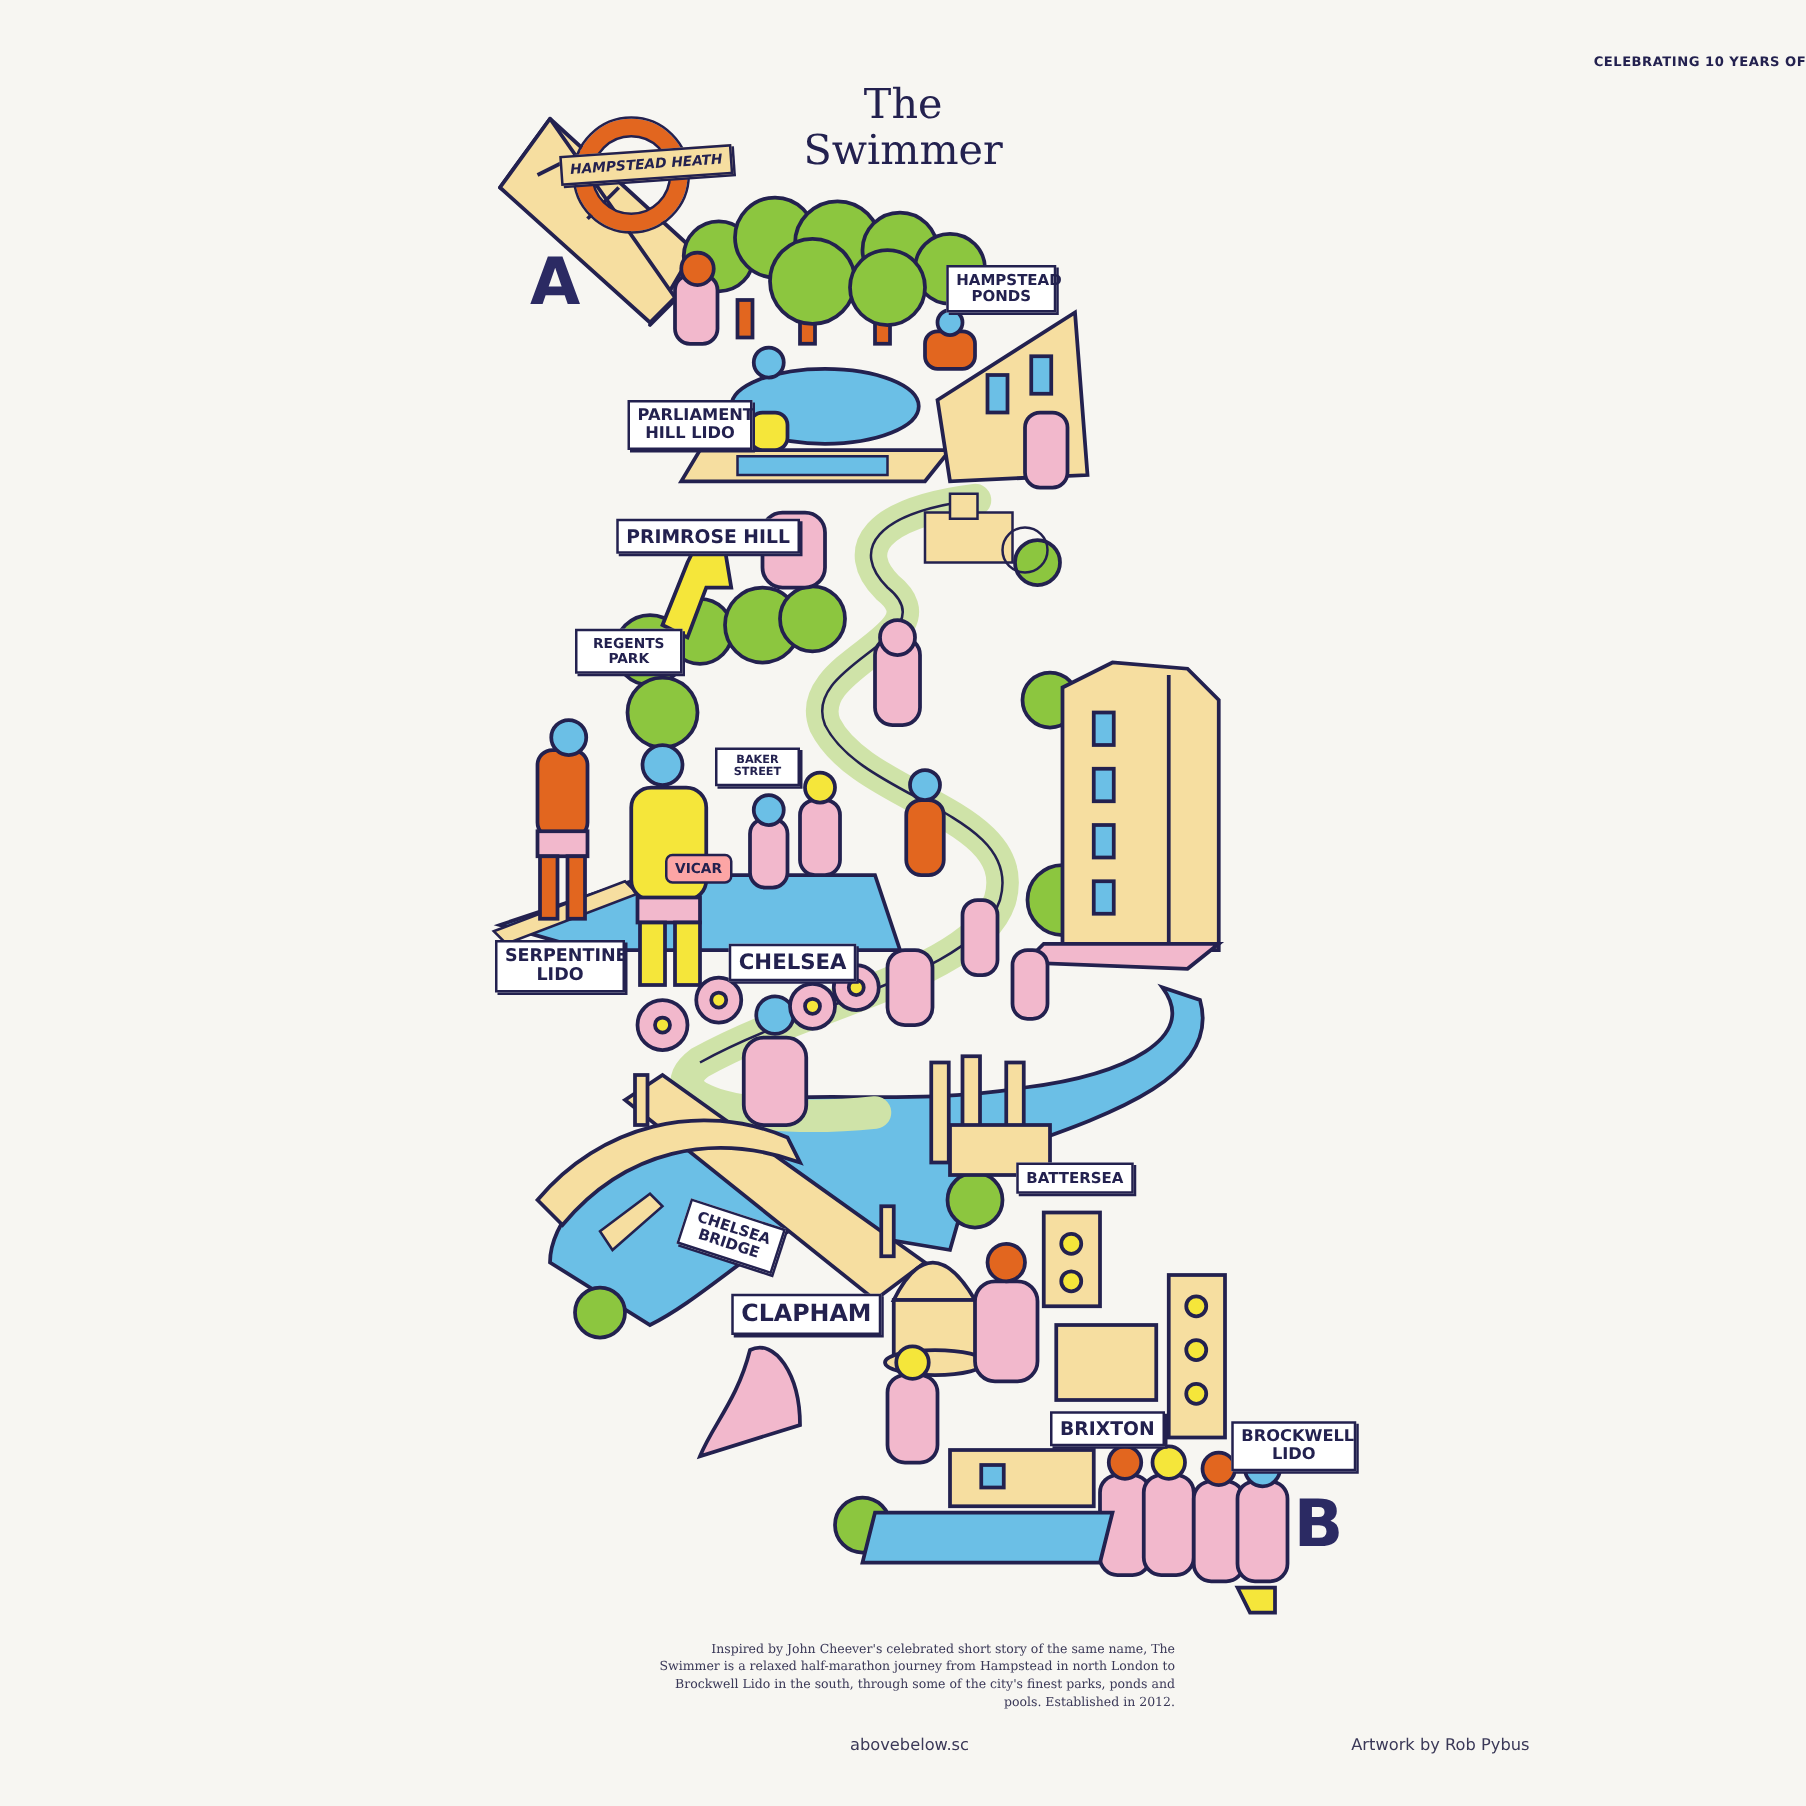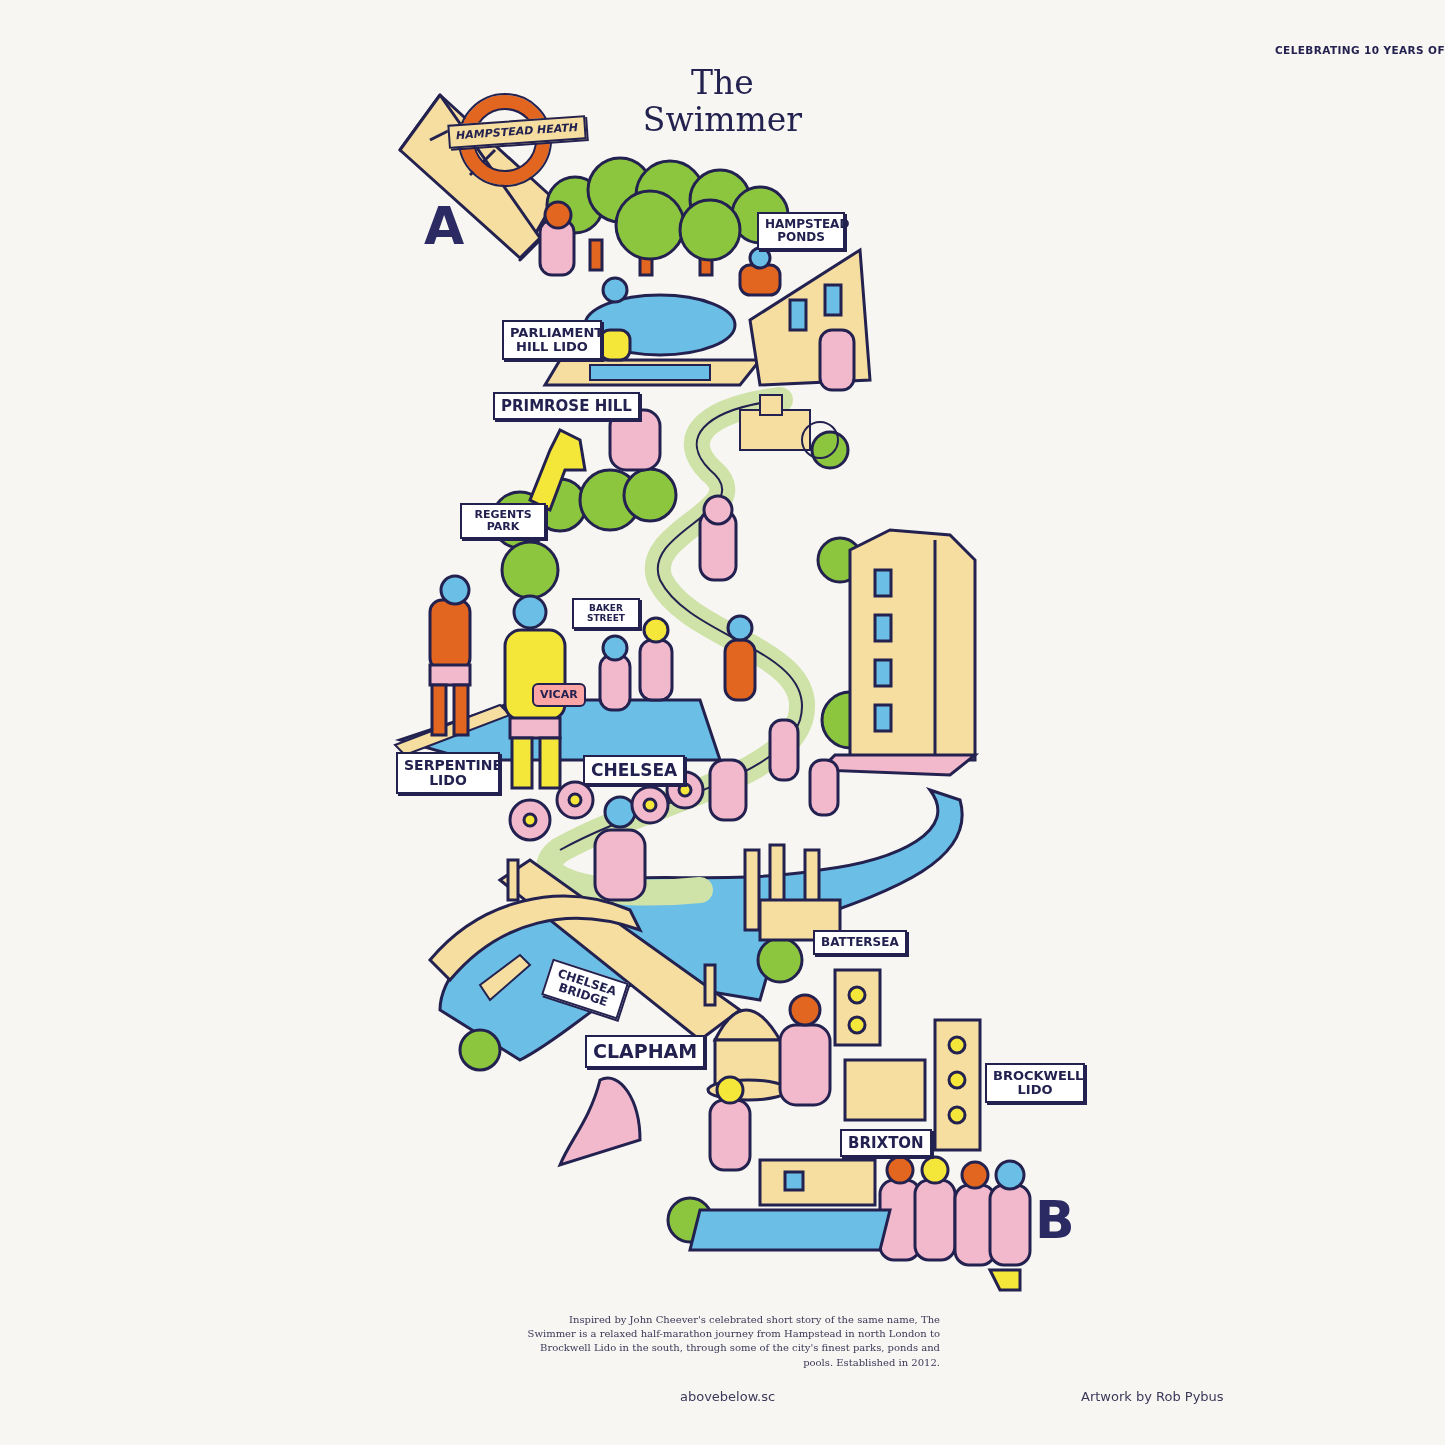--- a/index.html
+++ b/index.html
@@ -197,30 +197,30 @@
   <g stroke="#23214f" stroke-width="3">
     <rect x="760" y="1160" width="115" height="45" fill="#f6dea0"></rect>
     <rect x="785" y="1172" width="18" height="18" fill="#6bbfe6"></rect>
     <path d="M700 1210 L 890 1210 L 880 1250 L 690 1250 Z" fill="#6bbfe6"></path>
   </g>
 </svg>
 
 <div class="sign" style="left:448px;top:120px;font-size:11px;transform:rotate(-4deg);font-style:italic;background:#f6dea0;">HAMPSTEAD HEATH</div>
 <div class="sign" style="left:757px;top:212px;width:72px;font-size:12px;">HAMPSTEAD PONDS</div>
 <div class="sign" style="left:470px;top:320px;width:84px;font-size:13px;margin-left:32px;">PARLIAMENT HILL LIDO</div>
-<div class="sign" style="left:493px;top:392px;font-size:15px;">PRIMROSE HILL</div>
+<div class="sign" style="left:493px;top:415px;font-size:15px;">PRIMROSE HILL</div>
 <div class="sign" style="left:460px;top:503px;width:70px;font-size:11px;">REGENTS PARK</div>
 <div class="sign" style="left:572px;top:598px;width:52px;font-size:9px;">BAKER STREET</div>
 <div class="sign" style="left:532px;top:683px;font-size:11px;background:#fca5a5;box-shadow:none;border-radius:6px;">VICAR</div>
 <div class="sign" style="left:396px;top:752px;width:88px;font-size:14px;">SERPENTINE LIDO</div>
 <div class="sign" style="left:583px;top:755px;font-size:17px;">CHELSEA</div>
 <div class="sign" style="left:813px;top:930px;font-size:12px;">BATTERSEA</div>
 <div class="sign" style="left:545px;top:970px;width:64px;font-size:12px;transform:rotate(18deg);">CHELSEA BRIDGE</div>
 <div class="sign" style="left:585px;top:1035px;font-size:19px;">CLAPHAM</div>
 <div class="sign" style="left:840px;top:1129px;font-size:15px;">BRIXTON</div>
-<div class="sign" style="left:985px;top:1063px;width:84px;font-size:13px;">BROCKWELL LIDO</div>
+<div class="sign" style="left:985px;top:1137px;width:84px;font-size:13px;">BROCKWELL LIDO</div>
 
 <div class="letter" style="left:424px;top:196px;">A</div>
 <div class="letter" style="left:1035px;top:1190px;">B</div>
 
 <div class="abs desc">Inspired by John Cheever's celebrated short story of the same name, The Swimmer is a relaxed half-marathon journey from Hampstead in north London to Brockwell Lido in the south, through some of the city's finest parks, ponds and pools. Established in 2012.</div>
 <div class="abs foot" style="left:680px;top:1389px;">abovebelow.sc</div>
 <div class="abs foot" style="left:1081px;top:1389px;">Artwork by Rob Pybus</div>
 
 </body></html>

